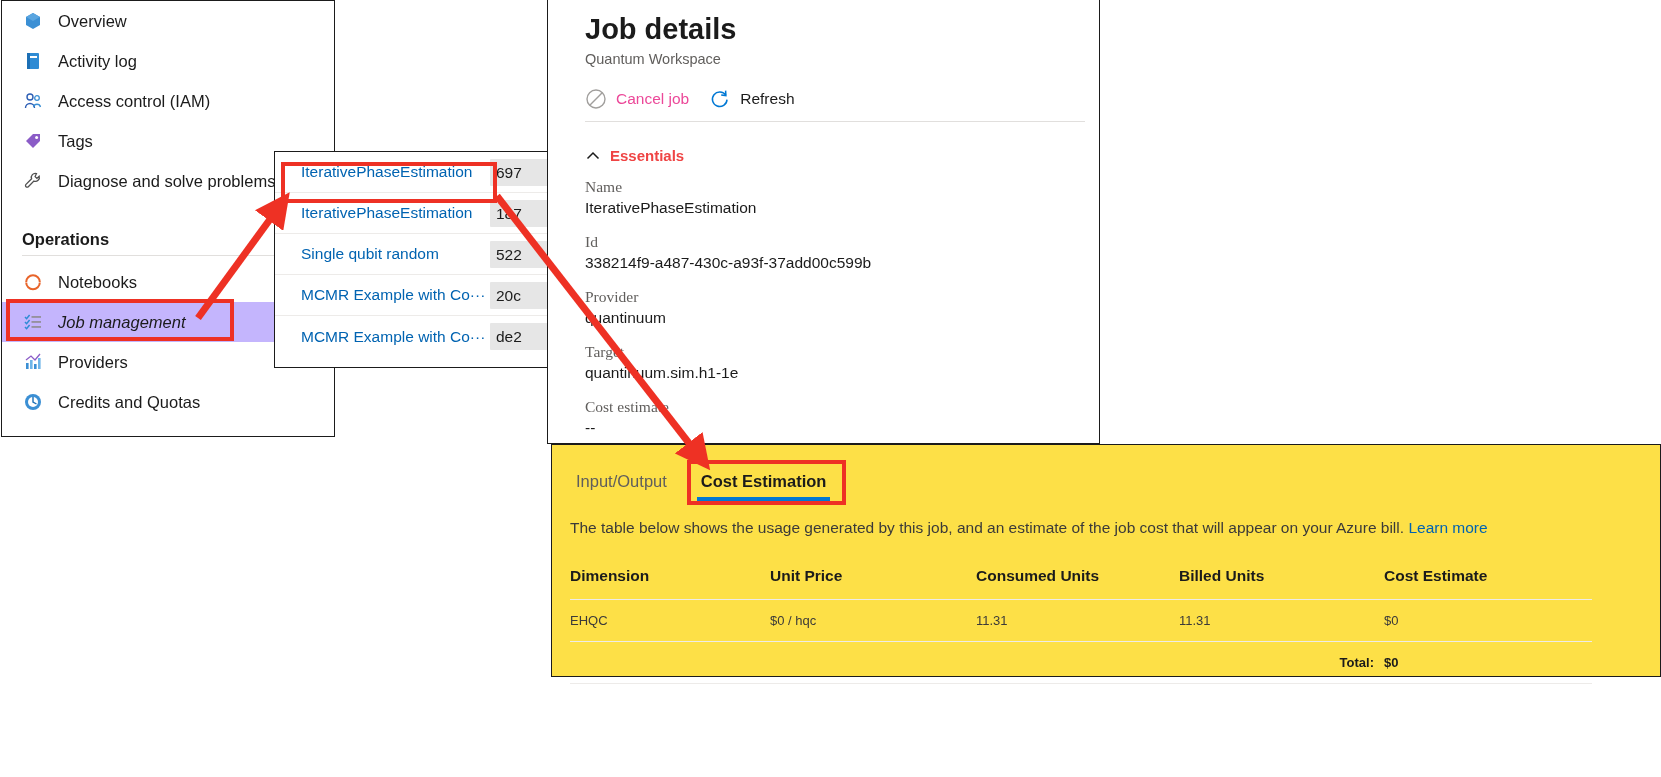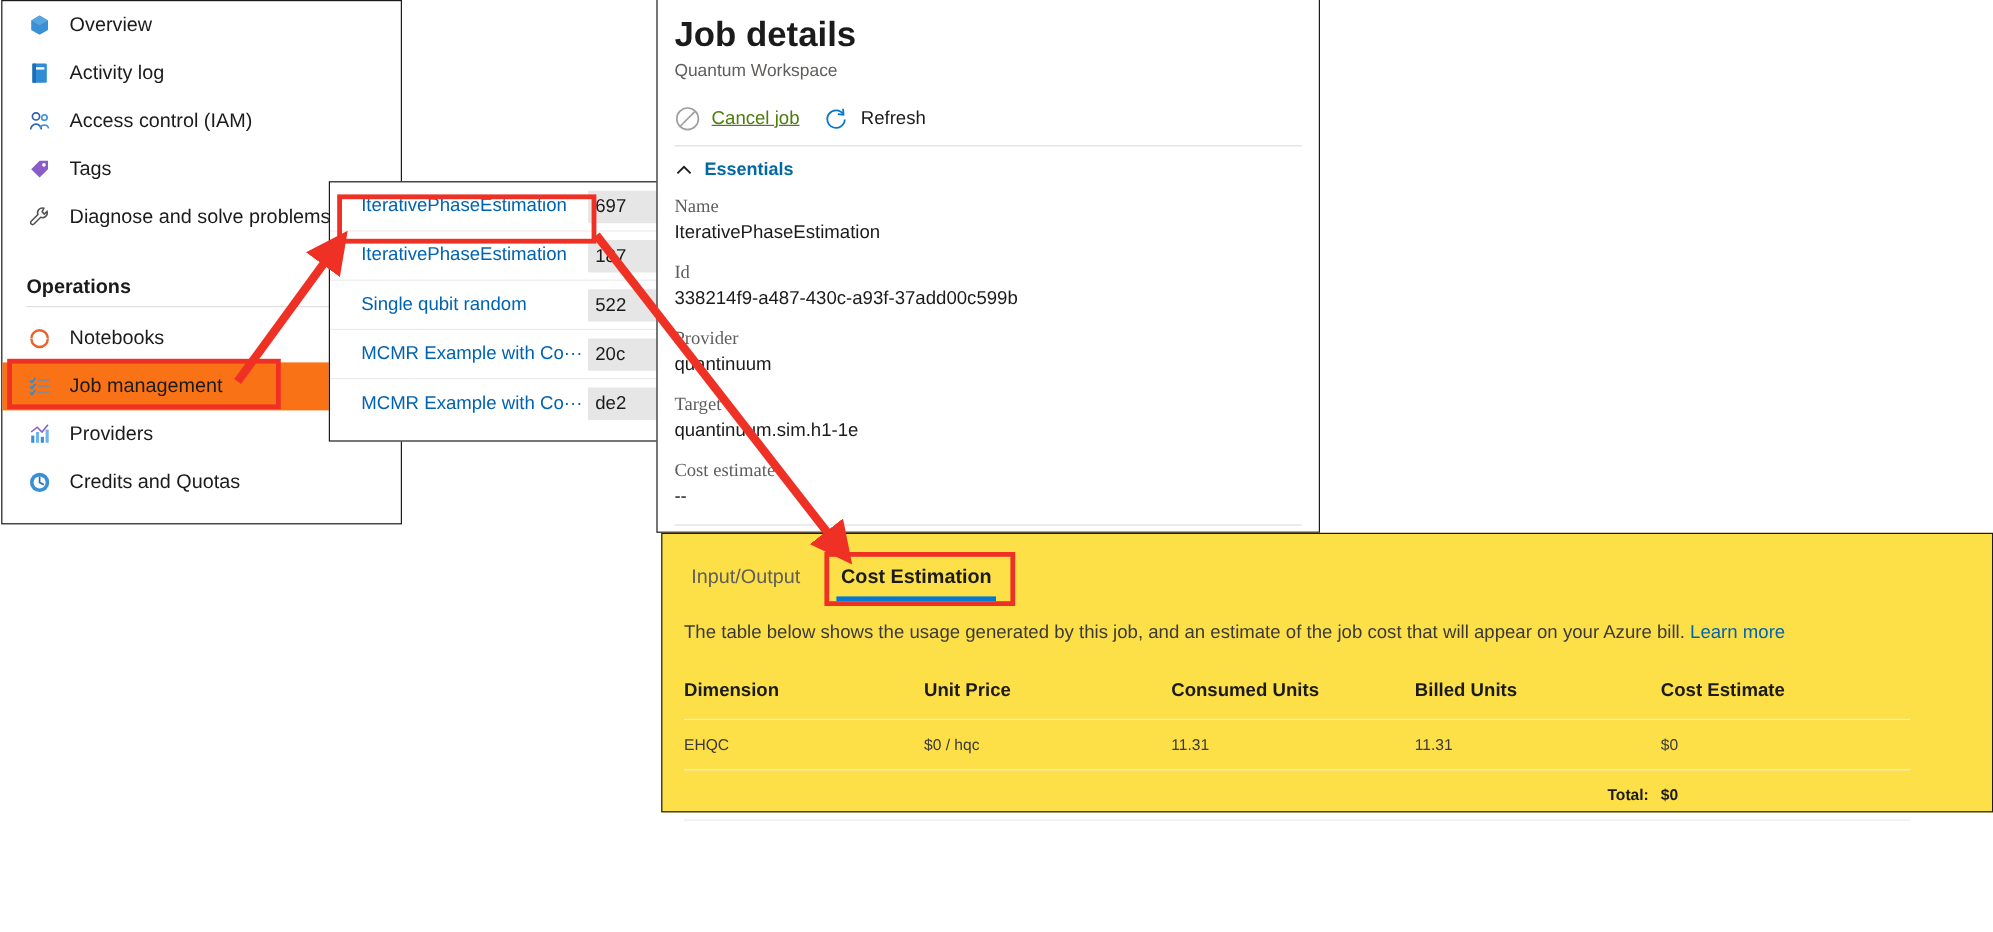--- a/index.html
+++ b/index.html
@@ -19,21 +19,21 @@
   .menu-item{
     position:relative;height:40px;display:flex;align-items:center;
     padding-left:20px;font-size:16.5px;color:#1b1b1b;
     box-sizing:border-box;
   }
   .menu-item .mi-label{white-space:nowrap;}
   .menu-icon{
     width:22px;height:22px;margin-right:14px;flex:0 0 22px;
     display:flex;align-items:center;justify-content:center;
   }
-  .menu-item.selected{background:#f97316;}
+  .menu-item.selected{background:#c4b5fd;font-style:italic;}
   .section-head{
     padding-left:20px;font-size:16.5px;font-weight:bold;color:#1b1b1b;
     height:34px;display:flex;align-items:flex-end;
   }
   .section-rule{
     margin:6px 16px 0 20px;height:1px;background:#e1dfdd;
   }
 
   
   #joblist-panel{
@@ -55,30 +55,31 @@
     margin-left:2px;background:#e6e6e6;color:#1b1b1b;font-size:15.5px;
     height:27px;line-height:27px;padding:0 6px;border-radius:1px;
     white-space:nowrap;overflow:hidden;width:64px;box-sizing:border-box;
   }
 
   
   #details-panel{
     left:547px;top:-1px;width:553px;height:445px;
     background:#ffffff;border:1px solid #1b1b1b;
     box-sizing:border-box;
+    padding-left:23px;
   }
   #details-inner{padding:10px 0 0 14px;}
   .blade-title{font-size:29px;font-weight:bold;color:#1b1b1b;line-height:38px;}
   .blade-sub{font-size:14.5px;color:#605e5c;margin-top:3px;}
   .cmdbar{display:flex;align-items:center;height:44px;margin-top:10px;gap:20px;}
   .cmdbtn{display:flex;align-items:center;gap:9px;font-size:15.5px;}
-  .cmdbtn.disabled{color:#4d7c0f;text-decoration:underline;}
+  .cmdbtn.disabled{color:#ec4899;}
   .cmdbtn.enabled{color:#1b1b1b;}
   .cmd-rule{height:1px;background:#e1dfdd;margin:0 14px 0 0;}
-  .essentials{display:flex;align-items:center;gap:9px;font-size:15px;font-weight:bold;color:#0369a1;margin-top:11px;}
+  .essentials{display:flex;align-items:center;gap:9px;font-size:15px;font-weight:bold;color:#ef4444;margin-top:25px;}
   .field{margin-top:12px;}
   .field-label{font-size:15.5px;color:#605e5c;line-height:21px;font-family:Liberation Serif, serif;}
   .field-value{font-size:15.5px;color:#1b1b1b;line-height:22px;}
   .ess-rule{height:1px;background:#e1dfdd;margin:12px 14px 0 0;}
 
   
   #bottom-panel{
     left:551px;top:444px;width:1110px;height:233px;
     background:#fde047;border:1px solid #1b1b1b;
     box-sizing:border-box;

